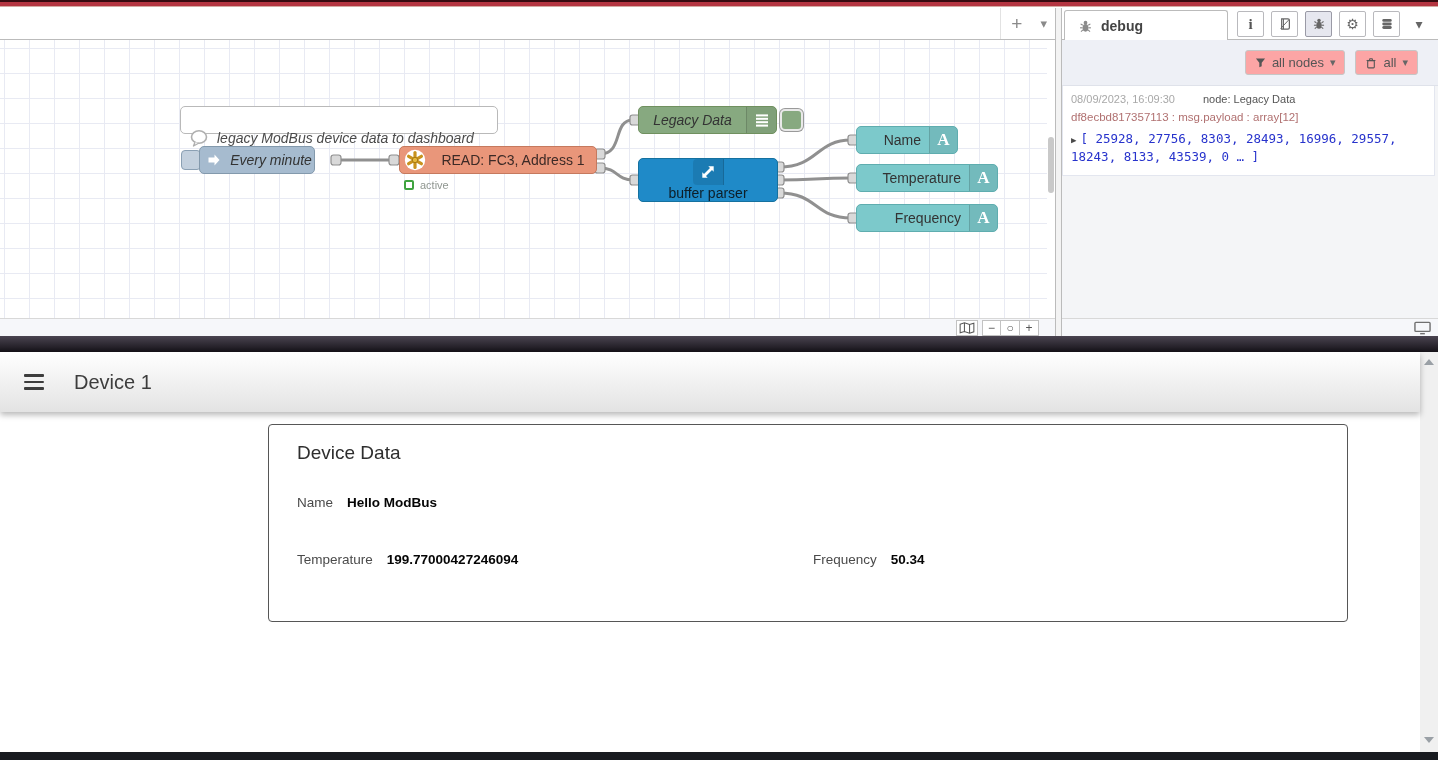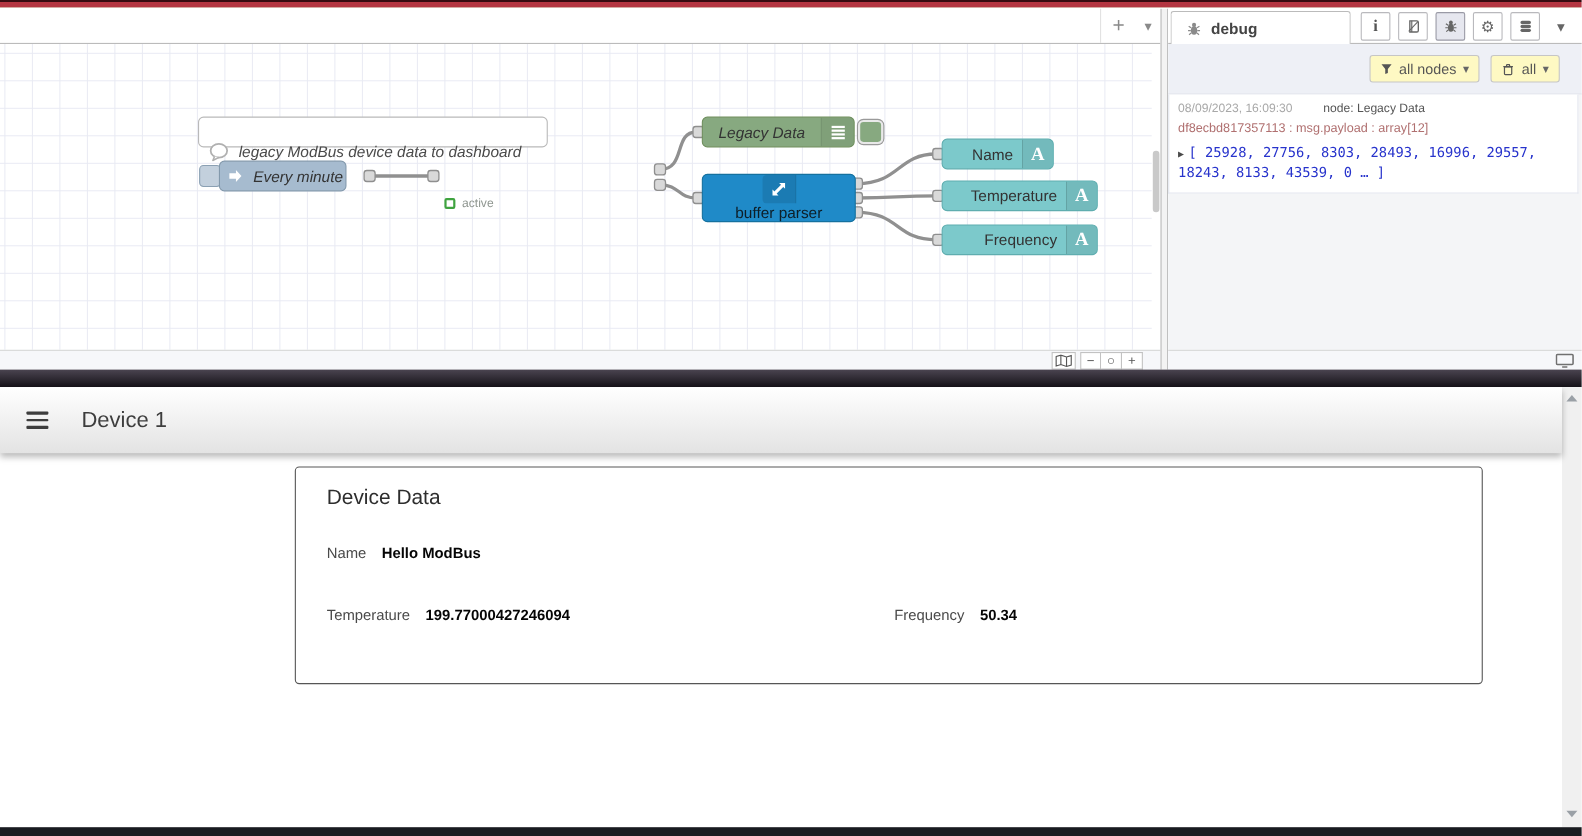--- a/index.html
+++ b/index.html
@@ -104,21 +104,21 @@
   #debug-tab b { font-size:14px; color:#444; }
   .tool-btn { position:absolute; top:3px; width:27px; height:26px; background:#fff;
     border:1px solid #b9b9bd; border-radius:2px; display:flex; align-items:center;
     justify-content:center; cursor:pointer; font-size:14px; color:#666; }
   .tool-btn.active { background:#e6e7ef; border-color:#9a9aa6; }
   .serif-i { font-family:"Liberation Serif", serif; font-weight:bold; font-size:15px; color:#555; }
 
   #sb-toolbar { left:0; top:32px; width:376px; height:46px; background:#eef0f6;
     border-bottom:1px solid #dfe2ea; display:flex; align-items:center;
     justify-content:flex-end; gap:10px; padding-right:20px; }
-  .filter-btn { height:25px; background:#fef9c3; border:1px solid #c6c6c6; border-radius:3px;
+  .filter-btn { height:25px; background:#fca5a5; border:1px solid #c6c6c6; border-radius:3px;
     display:flex; align-items:center; gap:6px; padding:4px 9px; font-size:13px; color:#555;
     cursor:pointer; }
   .filter-caret { font-size:11px; color:#666; }
 
   #sb-content { left:0; top:78px; width:376px; height:232px; background:#f4f5f7; }
   #dbg-msg { position:absolute; left:0; top:0; width:373px; min-height:84px; background:#fff;
     border:1px solid #e3e6ef; border-top:none; padding:7px 8px 9px 8px; cursor:default; }
   #dbg-meta-row { font-size:11px; color:#a8a8a8; display:flex; gap:28px; }
   #dbg-meta-row .nodename { color:#555; }
   #dbg-path { margin-top:6px; font-size:11.5px; color:#b07070; }
@@ -234,20 +234,34 @@
       <div id="inject-btn" class="abs"></div>
       <div id="node-inject" class="node">
         <span class="ico">
           <svg width="16" height="16" viewBox="0 0 16 16">
               <path d="M2.5 5.5 h6 V2.5 L13.5 8 L8.5 13.5 V10.5 h-6 Z" fill="#fff"></path>
             </svg>
         </span>
         <span class="lbl-c">Every minute</span>
       </div>
 
+      <div id="node-modbus" class="node">
+        <span class="ico">
+          <svg width="22" height="22" viewBox="0 0 22 22">
+              <circle cx="11" cy="11" r="10.2" fill="#fff"></circle>
+              <g stroke="#c8921e" stroke-width="3.2" stroke-linecap="round">
+                <path d="M11 3.6 V18.4"></path>
+                <path d="M4.6 7.3 L17.4 14.7"></path>
+                <path d="M4.6 14.7 L17.4 7.3"></path>
+              </g>
+              <circle cx="11" cy="11" r="2.7" fill="#e6b93c" stroke="#a87a12" stroke-width="1"></circle>
+            </svg>
+        </span>
+        <span class="lbl-c">READ: FC3, Address 1</span>
+      </div>
       <div id="modbus-status" class="abs">
         <span class="sq"></span>
         <span>active</span>
       </div>
 
       <div id="node-legacy" class="node">
         <span class="lbl-c">Legacy Data</span>
         <span class="ico">
           <svg width="16" height="16" viewBox="0 0 16 16">
               <g fill="#fff">

